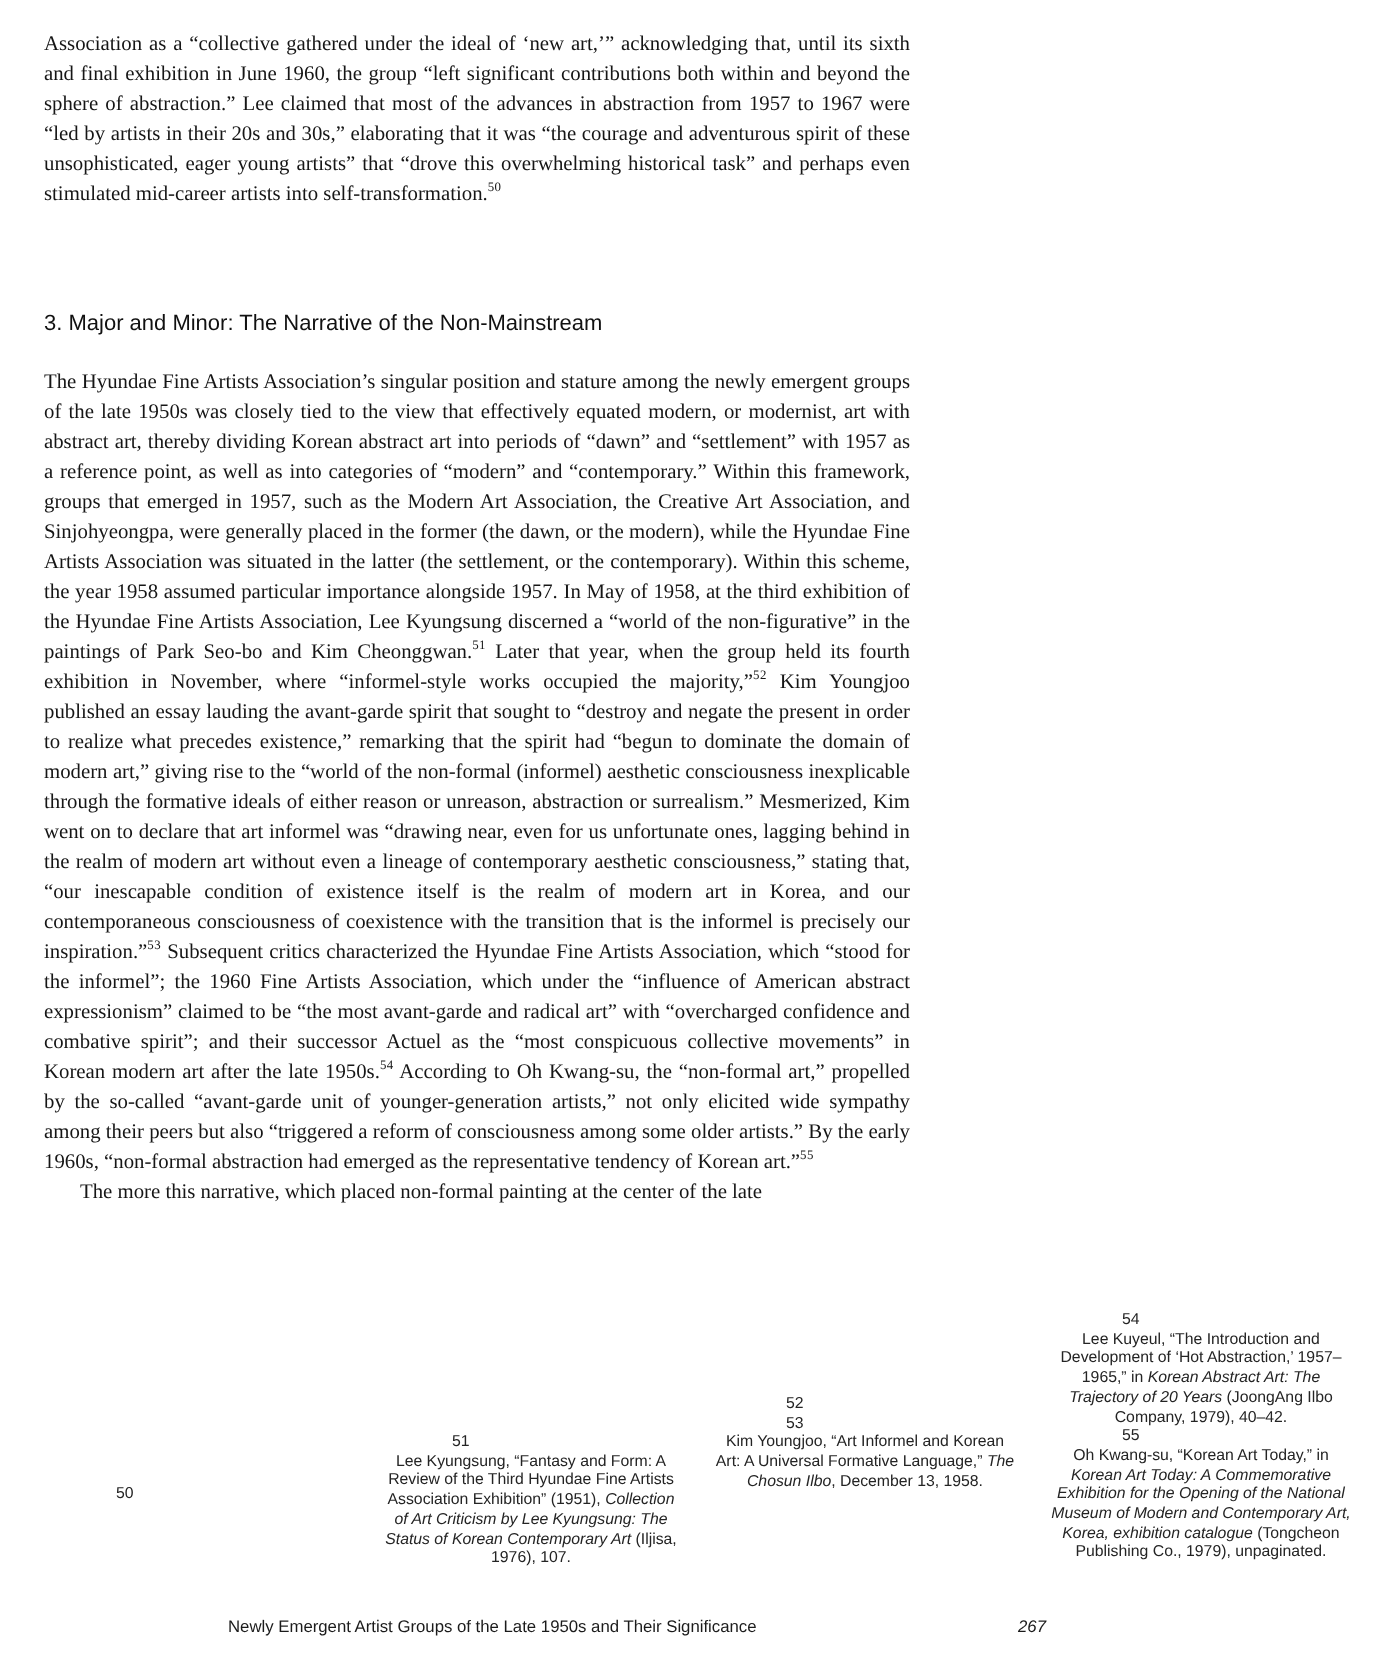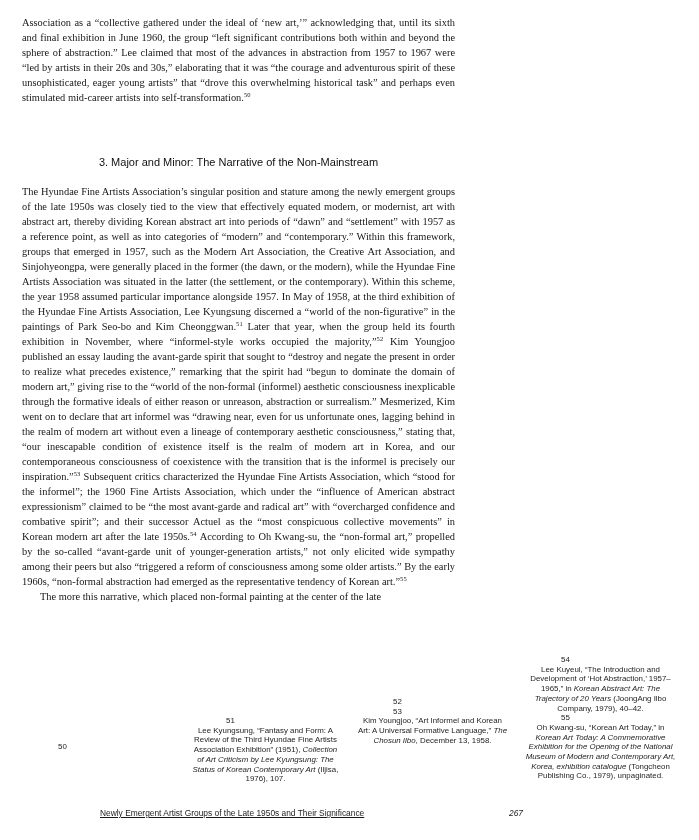--- a/index.html
+++ b/index.html
@@ -34,21 +34,21 @@
     line-height: 0;
     vertical-align: super;
     letter-spacing: 0.2px;
   }
   .heading {
     position: absolute;
     left: 22px;
     top: 155px;
     width: 433px;
     margin: 0;
-    text-align: center;
+    text-align: left;
     font-family: "Liberation Sans", sans-serif;
     font-weight: 400;
     font-size: 11px;
     line-height: 14px;
     color: #111111;
   }
   .fn-col {
     position: absolute;
     width: 151px;
     font-family: "Liberation Sans", sans-serif;
@@ -65,21 +65,21 @@
   .fn-text em { font-style: italic; }
   .footer-title, .footer-page {
     position: absolute;
     top: 807px;
     font-family: "Liberation Sans", sans-serif;
     font-size: 8.4px;
     line-height: 12px;
     color: #1b1b1b;
     white-space: nowrap;
   }
-  .footer-title { left: 100px; text-decoration: underline; }
+  .footer-title { left: 114px; }
   .footer-page  { left: 509px; font-style: italic; }
 </style>
 </head>
 <body>
 
 <div class="page">
 
   <p class="body-block para p-top"><span>Association as a “collective gathered under the ideal of ‘new art,’” acknowledging that, until its sixth and final exhibition in June 1960, the group “left significant contributions both within and beyond the sphere of abstraction.” Lee claimed that most of the advances in abstraction from 1957 to 1967 were “led by artists in their 20s and 30s,” elaborating that it was “the courage and adventurous spirit of these unsophisticated, eager young artists” that “drove this overwhelming historical task” and perhaps even stimulated mid-career artists into self-transformation.</span><sup class="fnref">50</sup></p>
 
   <h2 class="heading">3. Major and Minor: The Narrative of the Non-Mainstream</h2>

